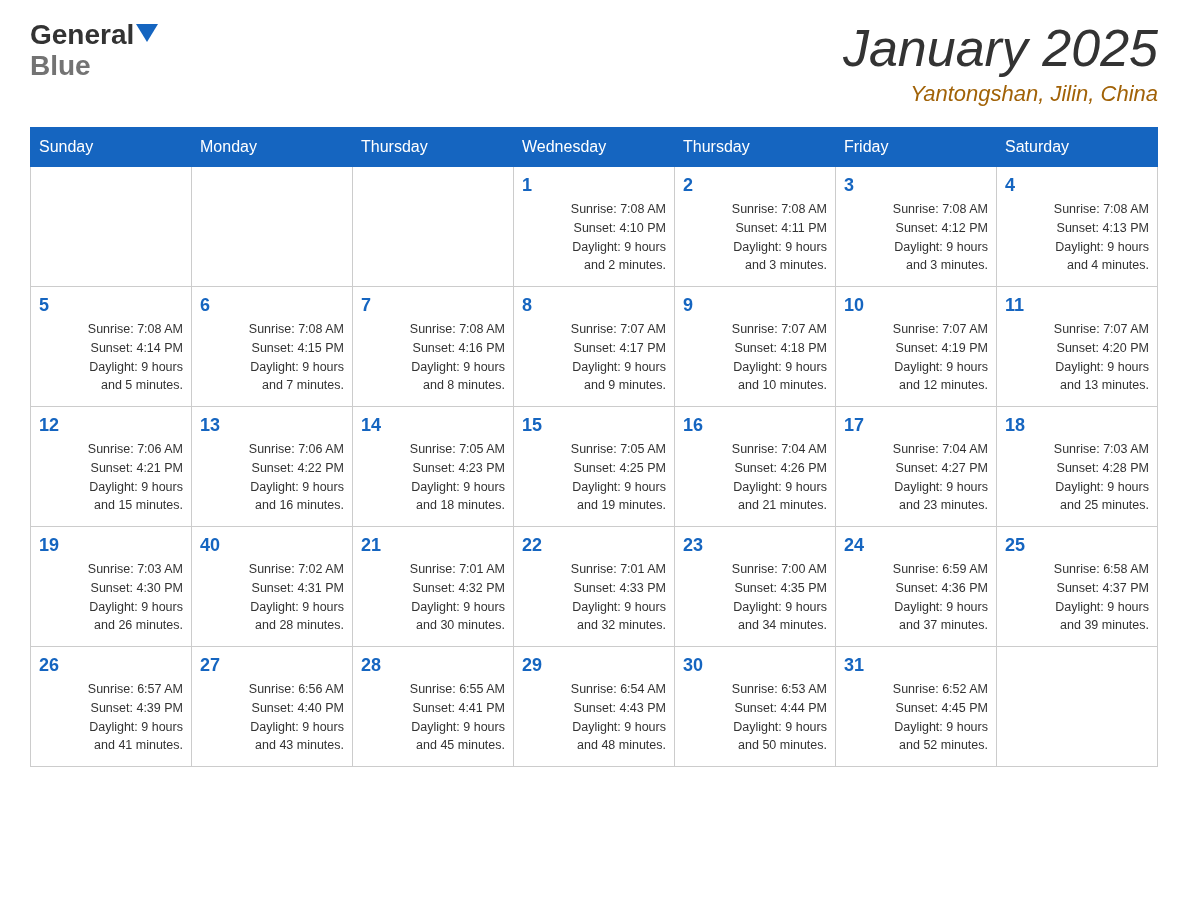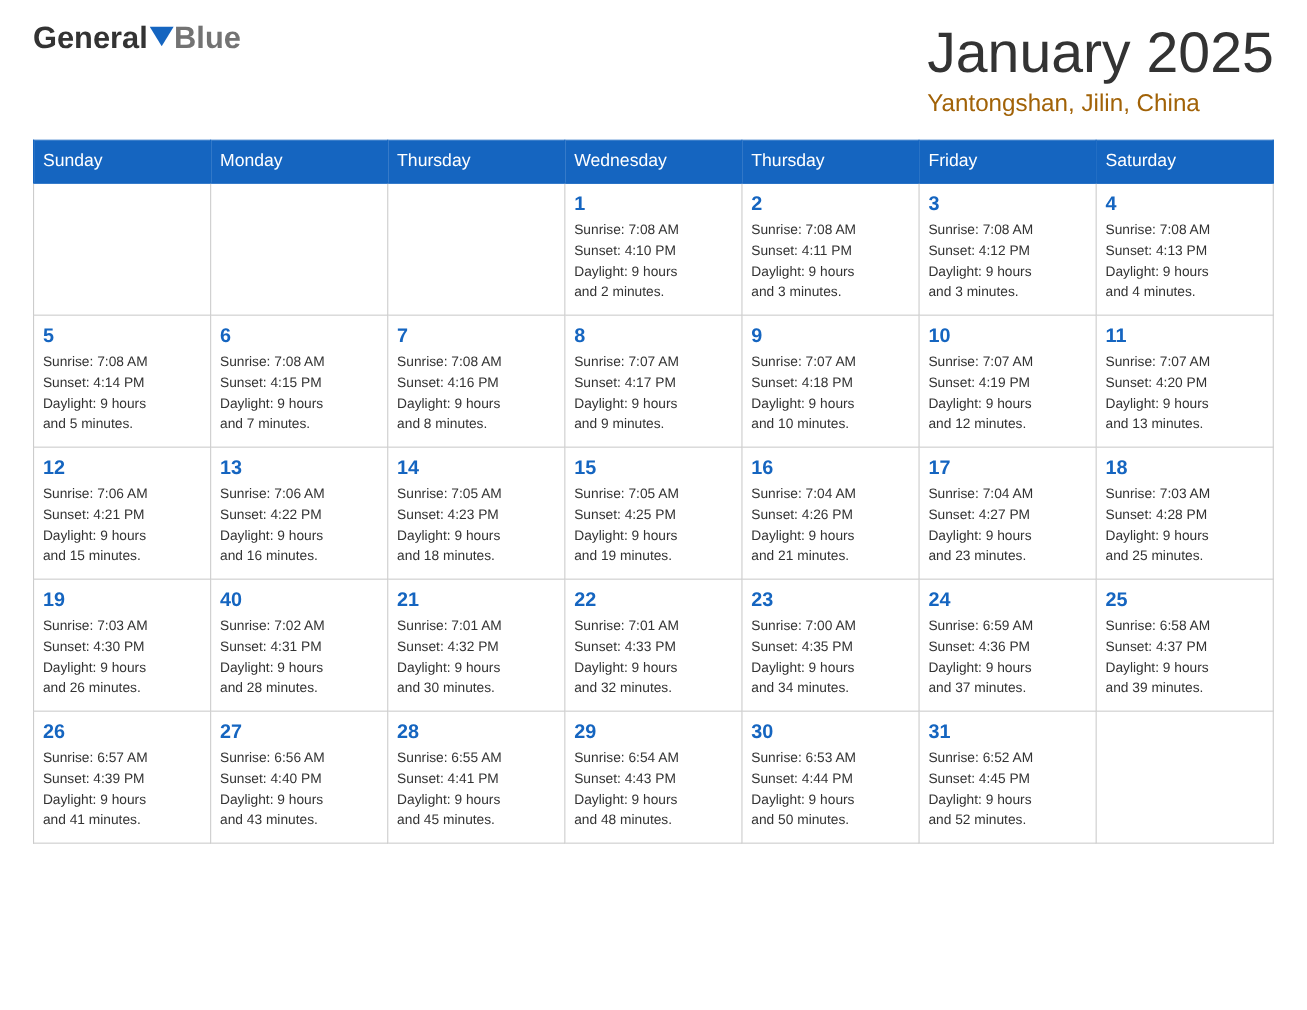--- a/index.html
+++ b/index.html
@@ -12,29 +12,32 @@
       padding: 20px 30px;
     }
     .header {
       display: flex;
       justify-content: space-between;
       align-items: flex-start;
       margin-bottom: 20px;
     }
     .logo {
       display: flex;
+      flex-direction: column;
       align-items: flex-start;
     }
     .logo-text {
       font-size: 28px;
       font-weight: bold;
       color: #333;
       line-height: 1.1;
     }
     .title-section {
+      text-align: right;
+      font-style: italic;
     }
     .calendar-title {
       font-size: 52px;
       font-weight: normal;
       color: #333;
       line-height: 1.1;
     }
     .calendar-subtitle {
       font-size: 22px;
       color: #a16207;
@@ -63,20 +66,21 @@
     .day-num {
       font-size: 18px;
       font-weight: bold;
       color: #1565c0;
       margin-bottom: 4px;
     }
     .day-info {
       font-size: 12.5px;
       color: #333;
       line-height: 1.5;
+      text-align: right;
     }
     tbody tr td.empty {
       background: #fff;
     }
   </style>
 </head>
 <body>
 
 <div class="header">
   <div class="logo">

